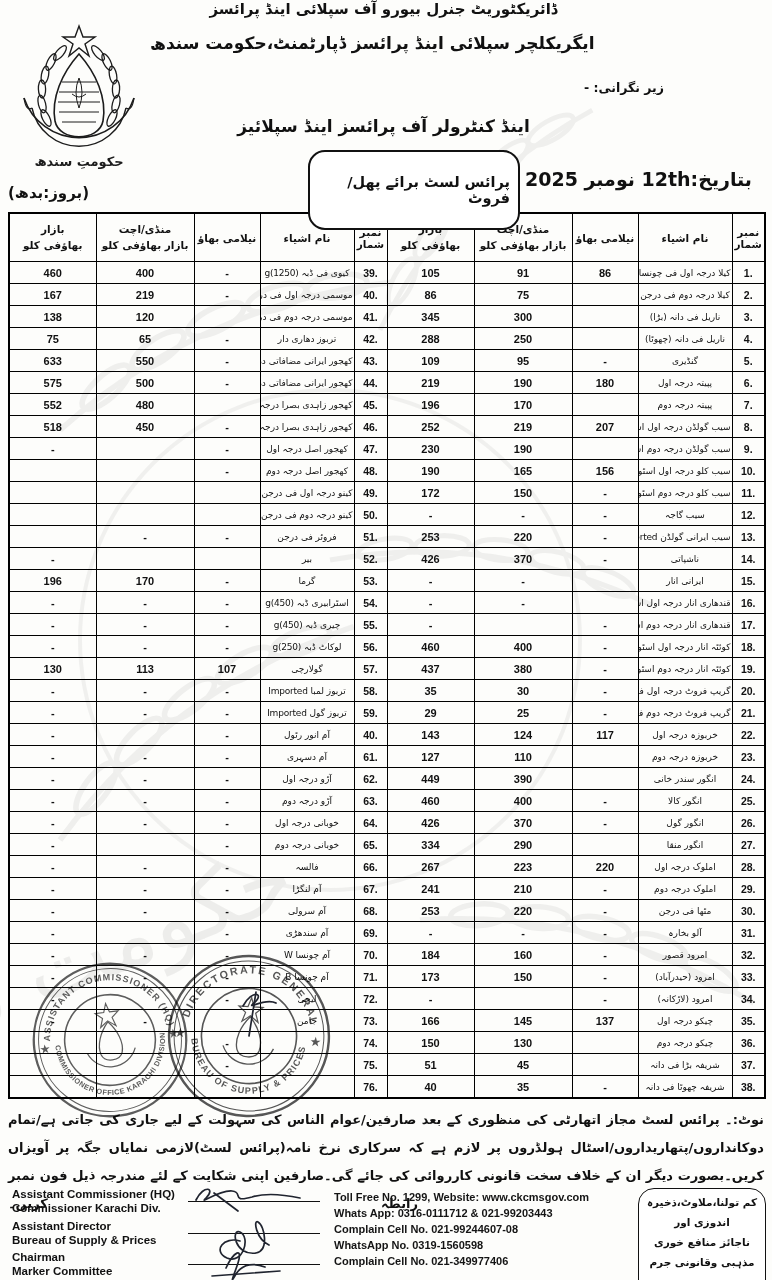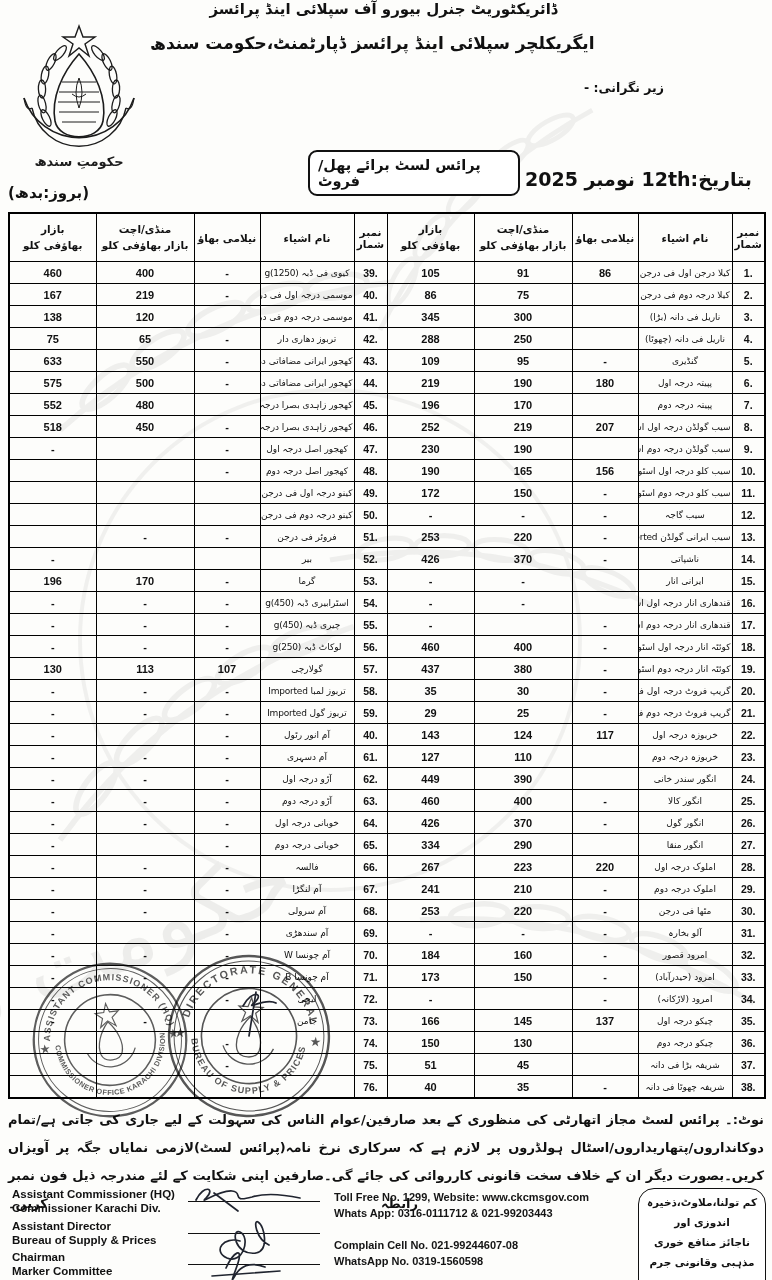--- a/index.html
+++ b/index.html
@@ -13,22 +13,22 @@
   .hdr-line1{position:absolute;top:0;left:150px;right:155px;text-align:center;direction:rtl;
              font-size:15px;font-weight:bold;z-index:2}
   .hdr-line2{position:absolute;top:33px;left:150px;right:155px;text-align:left;direction:rtl;
              font-size:17px;font-weight:bold;z-index:2}
   .hdr-supervision{position:absolute;top:80px;right:108px;direction:rtl;font-size:12.5px;
              font-weight:bold;z-index:2}
   .hdr-title{position:absolute;top:56px;left:150px;right:170px;text-align:center;direction:rtl;
              font-size:43px;font-weight:bold;letter-spacing:-1px;z-index:2}
   .hdr-sub{position:absolute;top:116px;left:150px;right:155px;text-align:center;direction:rtl;
              font-size:17px;font-weight:bold;z-index:2}
-  .list-box{position:absolute;top:150px;left:308px;width:192px;border:2px solid #111;border-radius:9px;
-             padding:5px 8px;text-align:left;direction:rtl;font-size:14.5px;font-weight:bold;z-index:2;background:#fff}
+  .list-box{position:absolute;top:150px;left:308px;width:192px;border:2px solid #111;border-radius:17px;
+             padding:22px 8px;text-align:right;direction:rtl;font-size:14.5px;font-weight:bold;z-index:2;background:#fff}
   .hdr-date{position:absolute;top:168px;right:20px;direction:rtl;font-size:19px;font-weight:bold;z-index:2}
   .hdr-day{position:absolute;top:184px;left:8px;direction:rtl;font-size:15px;font-weight:bold;z-index:2}
   .logo{position:absolute;top:20px;left:12px;z-index:2}
 
   
   .tbl{position:absolute;top:212px;left:8px;width:756px;border-collapse:collapse;direction:rtl;
        table-layout:fixed;z-index:1;border:2px solid #000}
   .tbl th,.tbl td{border:1px solid #000;padding:0 1px;overflow:hidden}
   .tbl thead th{height:47px;font-size:10.5px;font-weight:bold;text-align:center;vertical-align:middle;direction:rtl}
   .tbl thead th div{line-height:1.5}
@@ -43,21 +43,21 @@
 
   
   .foot{position:absolute;top:1188px;left:12px;right:6px;height:90px;z-index:2}
   .sig-col{position:absolute;left:0;top:0;width:312px}
   .sig-row{position:absolute;left:0;width:100%}
   .sig-row .t1,.sig-row .t2{font-family:"Liberation Sans",sans-serif;font-weight:bold;font-size:11.5px;line-height:1.2}
   .sig-rule{position:absolute;left:176px;right:4px;top:13px;border-bottom:1.6px solid #111}
   .contact-col{position:absolute;left:322px;top:2px;width:288px;font-family:"Liberation Sans",sans-serif;
         font-weight:bold;font-size:11px;line-height:1.45;color:#141414}
   .contact-col div{white-space:nowrap}
-  .contact-col div:nth-child(3),.contact-col div:nth-child(5){margin-top:16px}
+  .contact-col div:nth-child(3),.contact-col div:nth-child(5){margin-top:0}
   .warn-col{position:absolute;right:0;top:0;width:128px;direction:rtl;text-align:center}
   .warn-box{border:1.6px solid #111;border-radius:16px;padding:4px 4px;font-size:10.5px;font-weight:bold;
         line-height:1.9;background:#fff}
 
   
   .stamp{position:absolute;z-index:3;mix-blend-mode:multiply;opacity:.88}
   .stamp1{left:28px;top:958px;transform:rotate(-7deg)}
   .stamp2{left:163px;top:950px;transform:rotate(4deg)}
   .sigs{position:absolute;inset:0;z-index:3;pointer-events:none}
 </style>
@@ -115,20 +115,21 @@
       <path d="M12,78 A58,58 0 0 0 122,78" stroke-width="1.6"></path>
       <path d="M20,88 A48,48 0 0 0 114,88" stroke-width="1.4"></path>
       <path d="M12,78 Q14,92 20,88 M122,78 Q120,92 114,88" stroke-width="1.2"></path>
     </g>
     <text x="67" y="146" text-anchor="middle" font-size="13" font-weight="bold" fill="#1c1c1c" direction="rtl">حکومتِ سندھ</text>
   </svg>
 
   <div class="hdr-line1">ڈائریکٹوریٹ جنرل بیورو آف سپلائی اینڈ پرائسز</div>
   <div class="hdr-line2">ایگریکلچر سپلائی اینڈ پرائسز ڈپارٹمنٹ،حکومت سندھ</div>
   <div class="hdr-supervision">زیر نگرانی: -</div>
+  <div class="hdr-sub">اینڈ کنٹرولر آف پرائسز اینڈ سپلائیز</div>
   <div class="list-box">پرائس لسٹ برائے پھل/فروٹ</div>
   <div class="hdr-date">بتاریخ:12th نومبر 2025</div>
   <div class="hdr-day">(بروز:بدھ)</div>
 
   <table class="tbl">
     <colgroup>
       <col style="width:33px">
         <col style="width:94px">
         <col style="width:66px">
         <col style="width:98px">
@@ -161,21 +162,21 @@
         </th>
         <th>
           <div>بازار</div>
             <div>بھاؤفی کلو</div>
         </th>
       </tr>
     </thead>
     <tbody>
         <tr>
           <td class="c-ser">1.</td>
-          <td class="c-name">کیلا درجن اول فی درجن</td>
+          <td class="c-name">کیلا درجہ اول فی چونسا</td>
           <td class="c-num">86</td>
           <td class="c-num">91</td>
           <td class="c-num">105</td>
           <td class="c-ser">39.</td>
           <td class="c-name">کیوی فی ڈبہ g(1250)</td>
           <td class="c-num">-</td>
           <td class="c-num">400</td>
           <td class="c-num">460</td>
         </tr>
         <tr>

